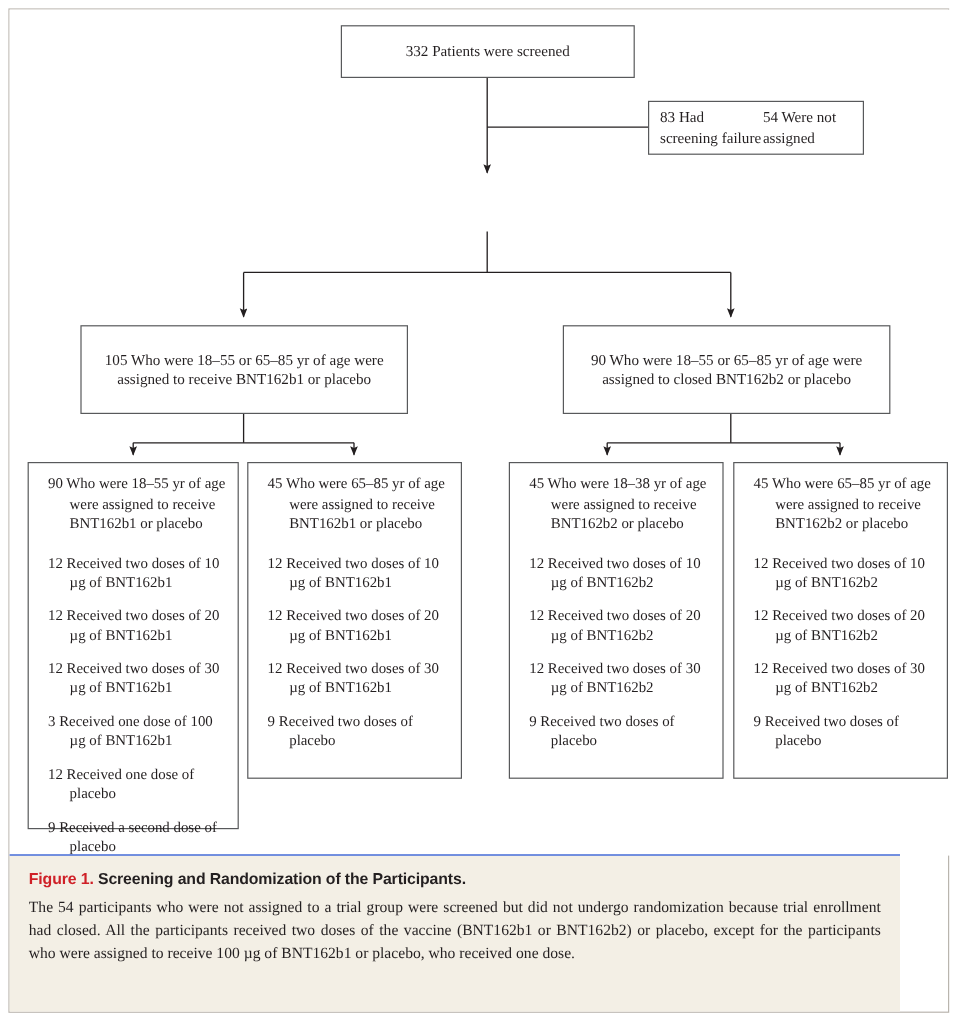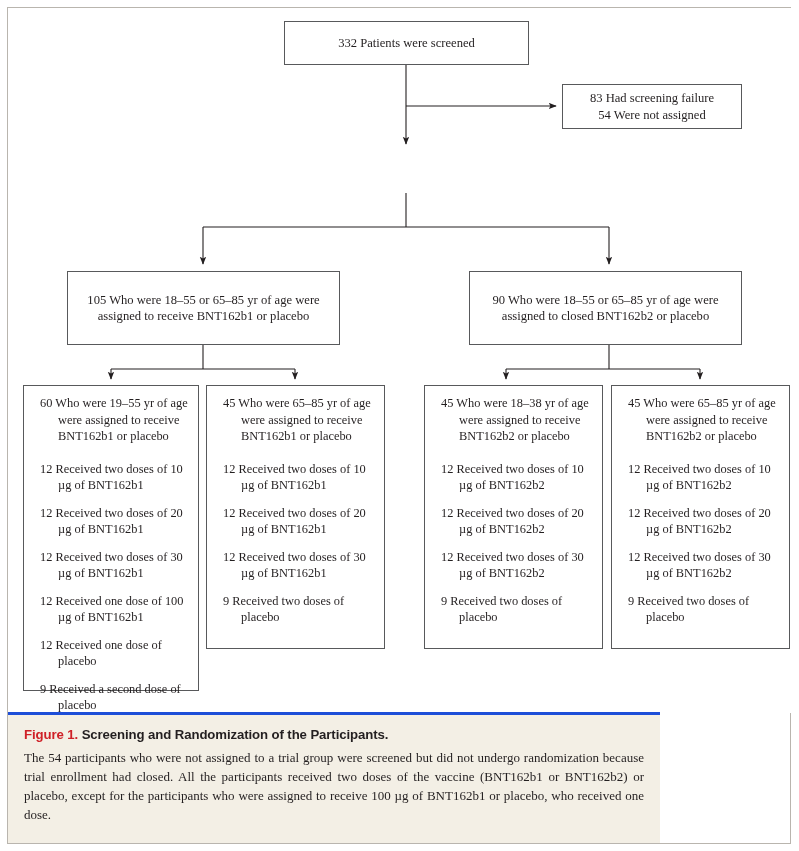--- a/index.html
+++ b/index.html
@@ -43,23 +43,23 @@
   .entry.head{margin-bottom:16px;}
   .leafbox{ padding:9px 10px 9px 8px; font-size:12.4px; line-height:1.33;}
 
   
   .leafbox .entry{ text-align:left; }
 
   svg#wires{position:absolute;left:0;top:0;width:784px;height:705px;pointer-events:none;}
 
   
   #caption-panel{
-    position:absolute;left:0;bottom:0;width:652px;height:131px;
+    position:absolute;left:0;bottom:0;width:742px;height:131px;
     background:#f3efe5;
-    border-top:3px solid #1d4ed8;
+    border-top:1px solid #1d4ed8;
     box-sizing:border-box;
     padding:12px 16px 10px 16px;
   }
   #caption-title{
     font-family:"Liberation Sans", sans-serif;
     font-size:13.2px;font-weight:bold;
     margin:0 0 7px 0;
     color:#231f20;
     letter-spacing:-0.1px;
   }
@@ -103,42 +103,42 @@
         <path d="M498,361 L692,361"></path>
         <path d="M498,361 L498,371" marker-end="url(#arrow)"></path>
         <path d="M692,361 L692,371" marker-end="url(#arrow)"></path>
       </g>
     </svg>
 
     <div class="node node-pad ctr" style="left:276px;top:13px;width:245px;height:44px;display:flex;align-items:center;justify-content:center;text-align:right;">
       <span>332 Patients were screened</span>
     </div>
 
-    <div class="node node-pad" style="left:554px;top:76px;width:180px;height:45px;display:flex;flex-direction:column;align-items:center;justify-content:center;">
+    <div class="node node-pad" style="left:532px;top:76px;width:180px;height:45px;display:flex;flex-direction:row;align-items:center;justify-content:center;">
       <div>83 Had screening failure</div>
       <div>54 Were not assigned</div>
     </div>
 
 
     <div class="node node-pad ctr" style="left:59px;top:263px;width:273px;height:74px;display:flex;flex-direction:column;align-items:center;justify-content:center;">
       <div>105 Who were 18–55 or 65–85 yr of age were</div>
       <div>assigned to receive BNT162b1 or placebo</div>
     </div>
 
     <div class="node node-pad ctr" style="left:461px;top:263px;width:273px;height:74px;display:flex;flex-direction:column;align-items:center;justify-content:center;">
       <div>90 Who were 18–55 or 65–85 yr of age were</div>
       <div>assigned to closed BNT162b2 or placebo</div>
     </div>
 
     <div class="node leafbox" id="leaf-0" style="left:15px;top:377px;width:176px;height:306px;">
-        <div class="entry head">60 Who were 19–55 yr of age were assigned to receive BNT162b1 or placebo</div>
+        <div class="entry head">90 Who were 18–55 yr of age were assigned to receive BNT162b1 or placebo</div>
         <div class="entry">12 Received two doses of 10 µg of BNT162b1</div>
         <div class="entry">12 Received two doses of 20 µg of BNT162b1</div>
         <div class="entry">12 Received two doses of 30 µg of BNT162b1</div>
-        <div class="entry">12 Received one dose of 100 µg of BNT162b1</div>
+        <div class="entry">3 Received one dose of 100 µg of BNT162b1</div>
         <div class="entry">12 Received one dose of placebo</div>
         <div class="entry">9 Received a second dose of placebo</div>
       </div>
 
     <div class="node leafbox" id="leaf-1" style="left:198px;top:377px;width:179px;height:264px;">
         <div class="entry head">45 Who were 65–85 yr of age were assigned to receive BNT162b1 or placebo</div>
         <div class="entry">12 Received two doses of 10 µg of BNT162b1</div>
         <div class="entry">12 Received two doses of 20 µg of BNT162b1</div>
         <div class="entry">12 Received two doses of 30 µg of BNT162b1</div>
         <div class="entry">9 Received two doses of placebo</div>

